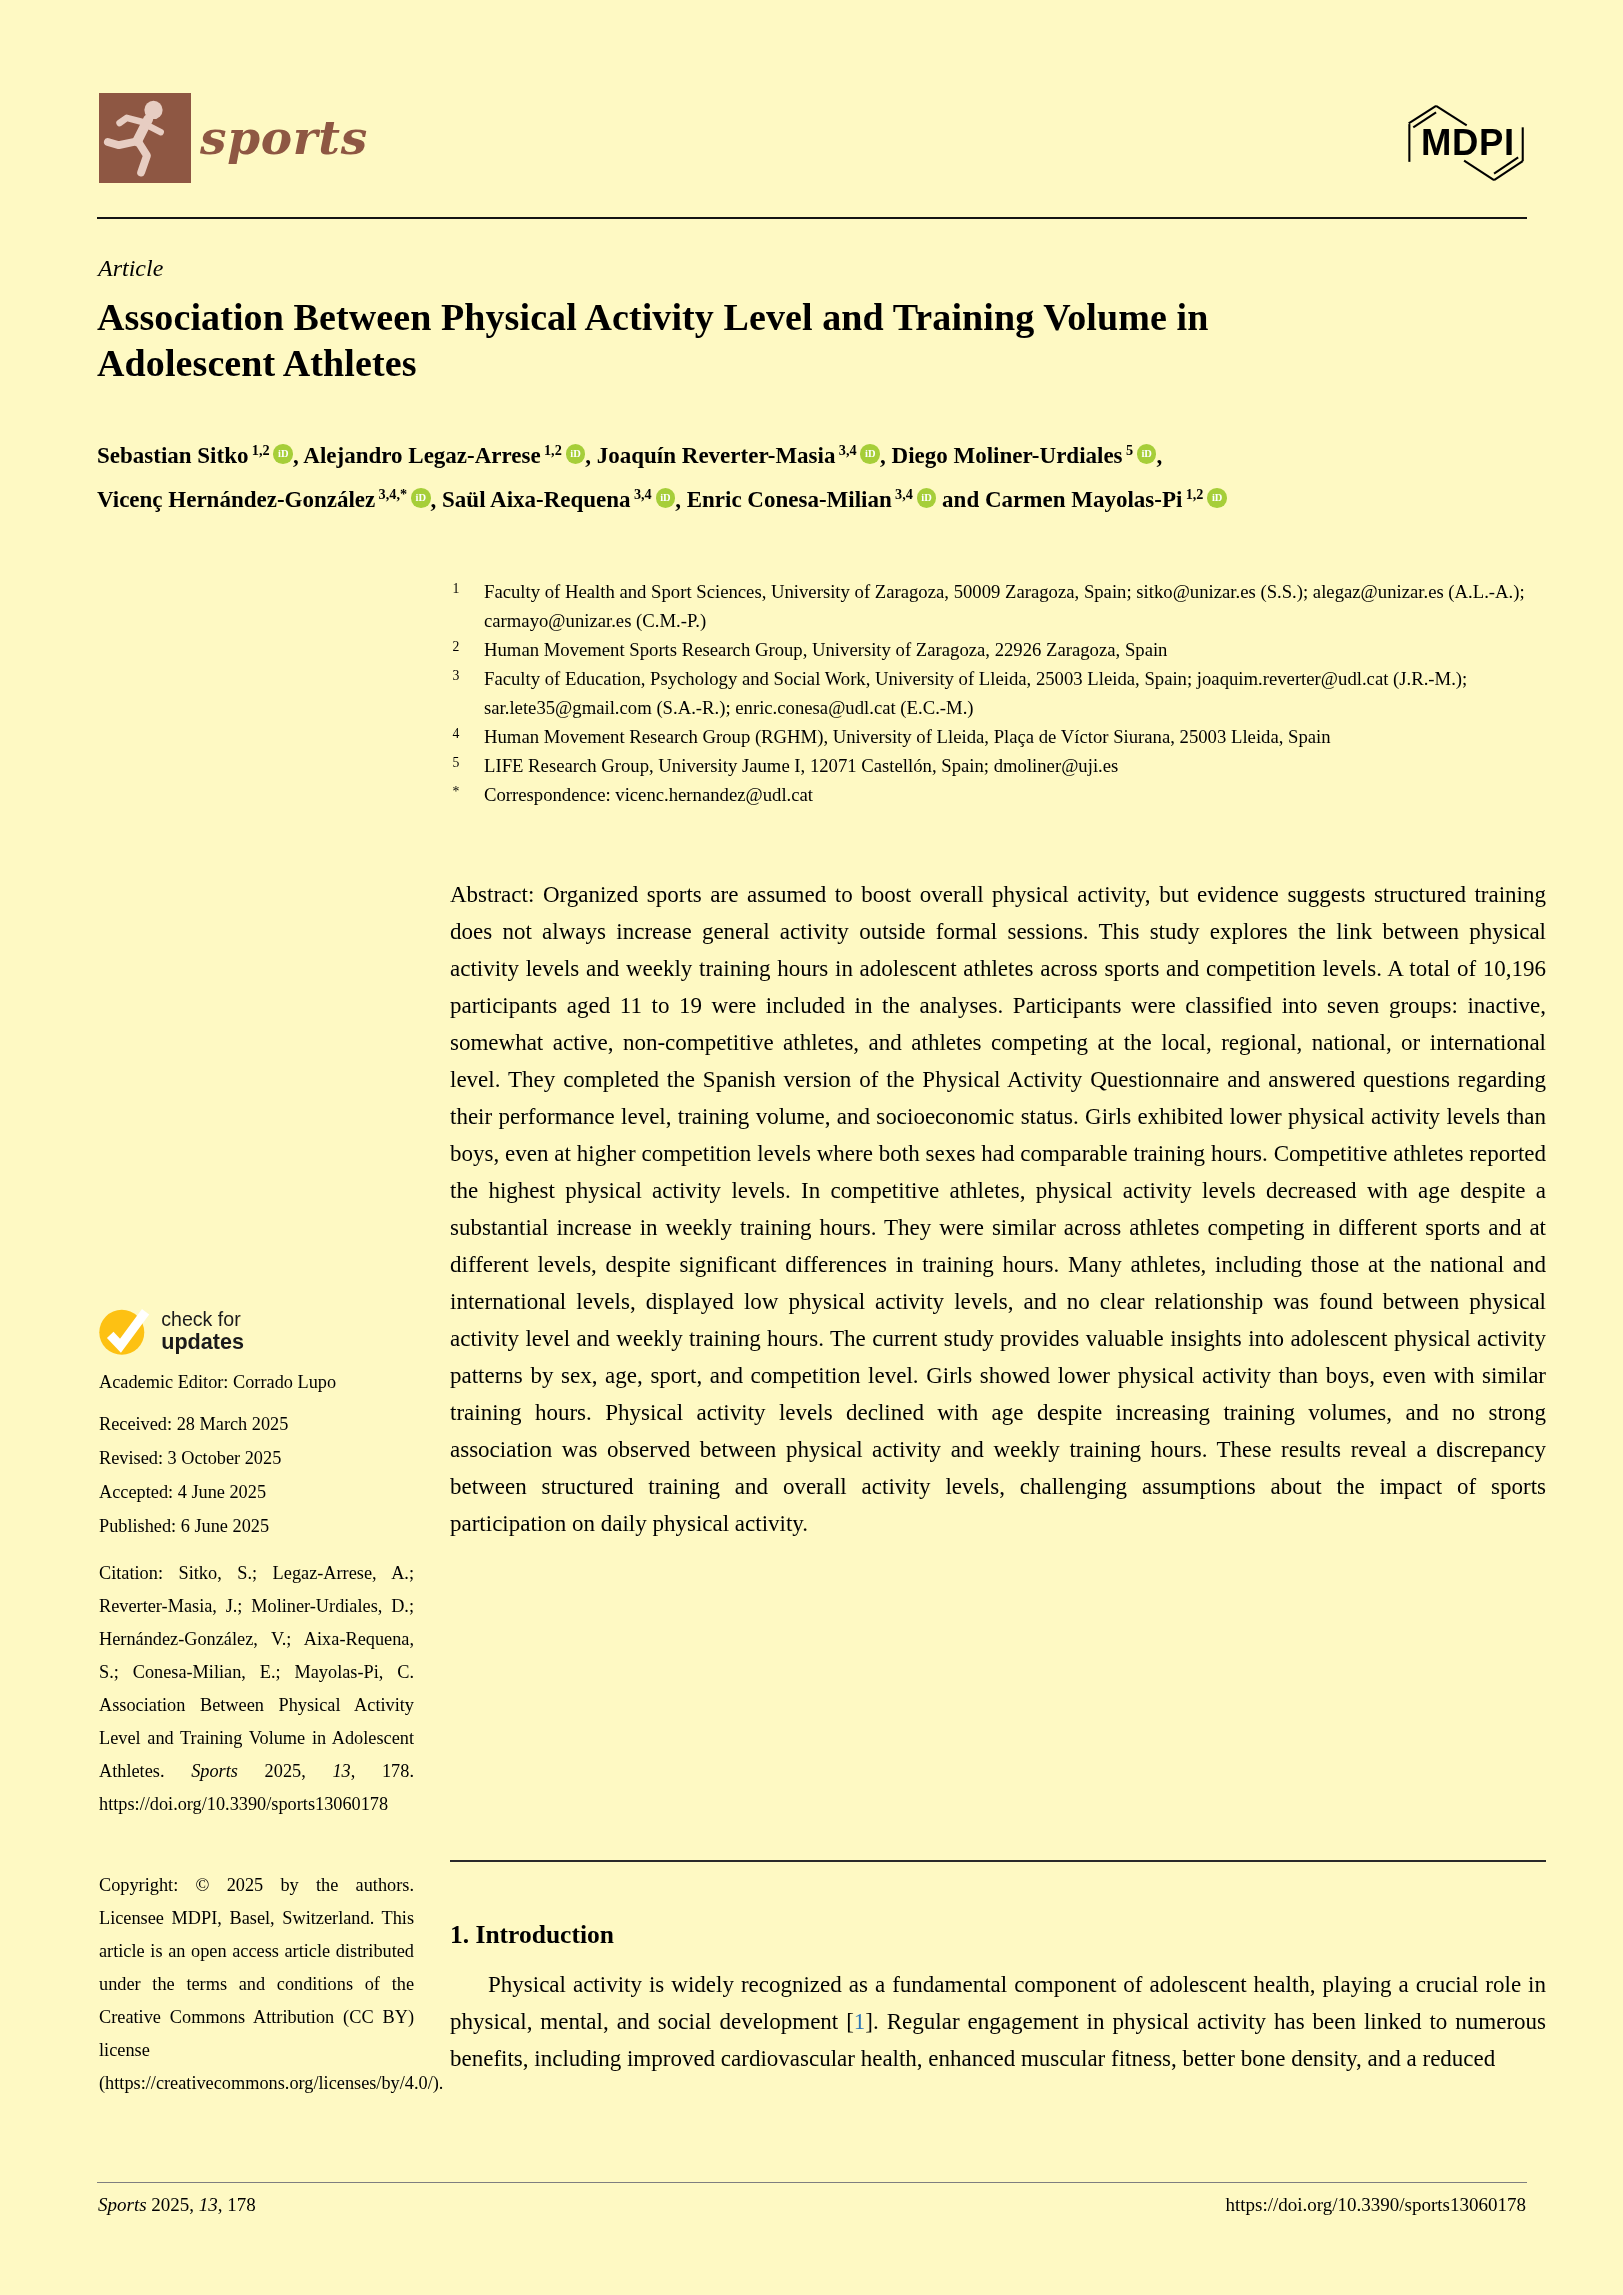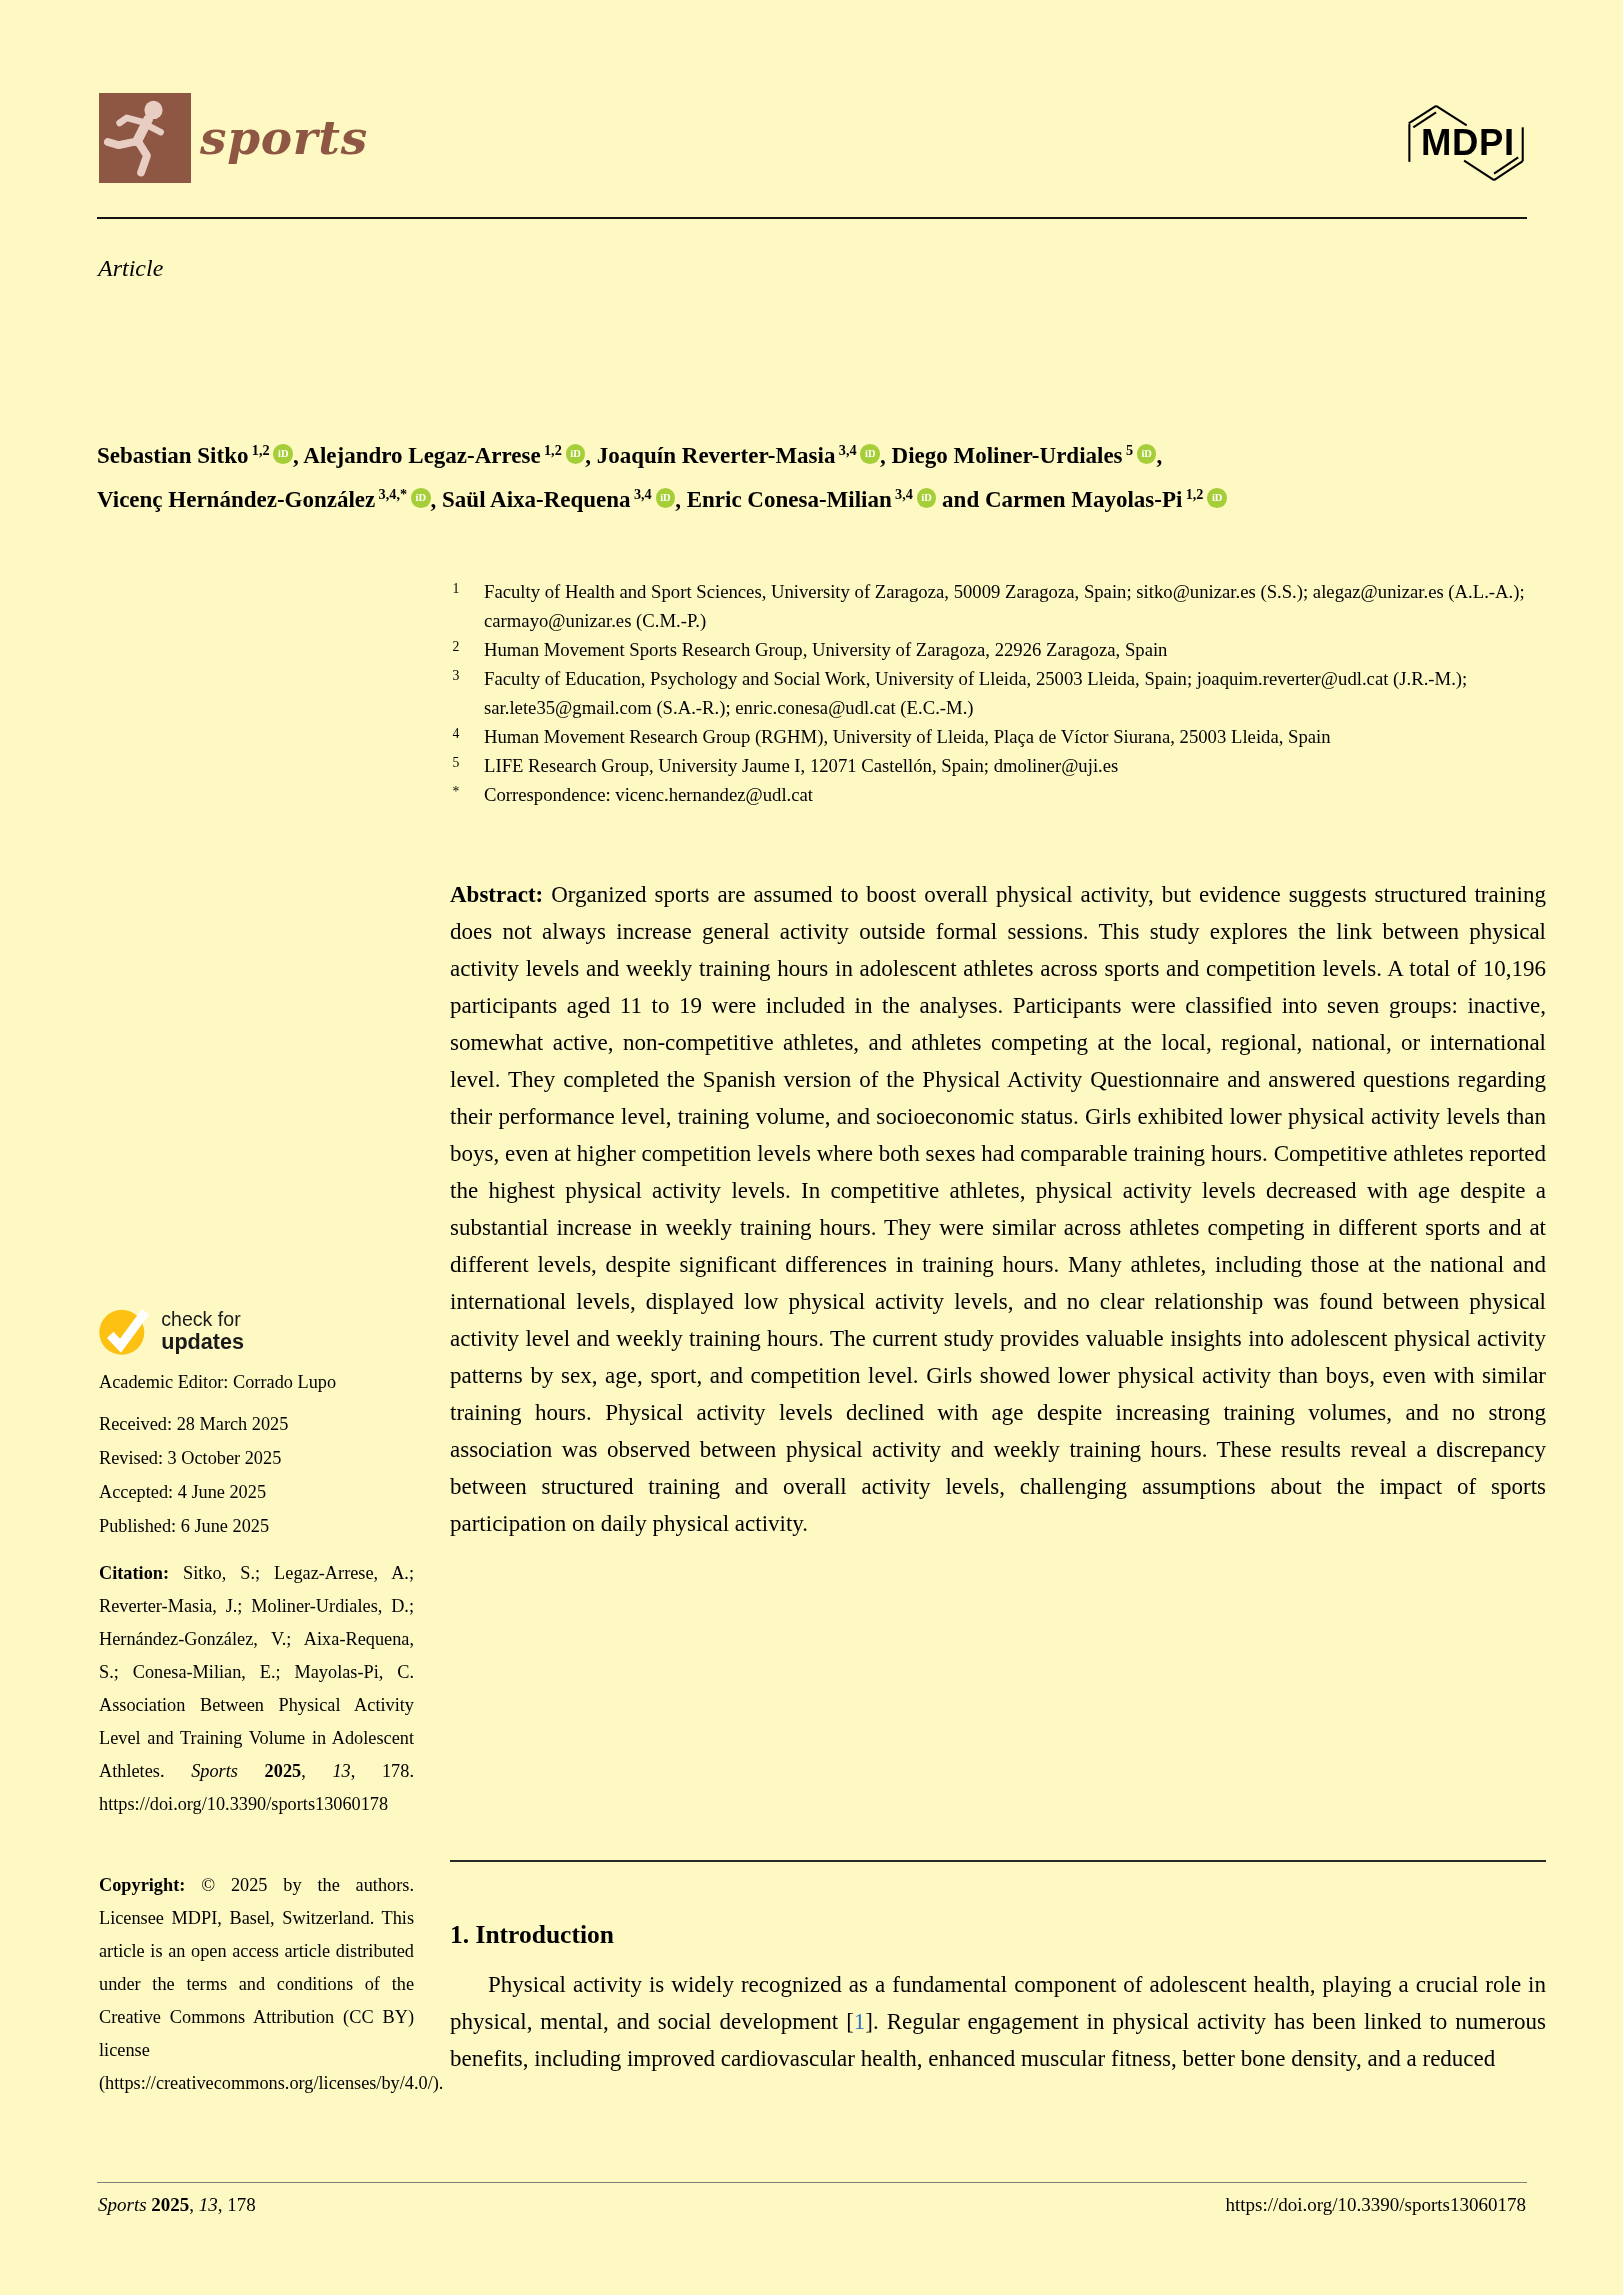--- a/index.html
+++ b/index.html
@@ -40,21 +40,21 @@
   .aff-row { display:flex; line-height:29px; }
   .aff-num { flex:0 0 34px; font-size:13.7px; position:relative; top:-2.6px; text-align:left; padding-left:2.6px; }
   .aff-text { flex:1; }
 
   
   .abstract {
     position:absolute; left:450px; top:876px; width:1096px;
     font-size:23px; line-height:37px; text-align:justify;
   }
   .keywords { position:absolute; left:450px; top:1780px; width:1096px; font-size:23px; line-height:34px; }
-  .bold { font-weight:bold; }
+  .bold { font-weight:normal; }
   .it { font-style:italic; }
   .kw-rule { position:absolute; left:450px; top:1860px; width:1096px; height:2px; background:#2a2a2a; }
 
   
   .section-heading { position:absolute; left:450px; top:1920px; font-size:25.5px; font-weight:bold; }
   .intro-para {
     position:absolute; left:450px; top:1966px; width:1096px;
     font-size:23px; line-height:37px; text-align:justify; text-indent:38px;
   }
   .ref-link { color:#2e77b5; }
@@ -106,20 +106,21 @@
         <path d="M 90 96 L 136 126"></path>
         <path d="M 180 97 L 136 126"></path>
         <path d="M 173 91 L 136 116"></path>
       </g>
       <text x="24" y="88" font-family="Liberation Sans, sans-serif" font-weight="bold" font-size="56" letter-spacing="1" fill="#000">MDPI</text>
     </svg>
   </div>
   <div class="header-rule"></div>
 
   <div class="article-label">Article</div>
+  <h1 class="paper-title">Association Between Physical Activity Level and Training Volume in Adolescent Athletes</h1>
 
   <div class="authors">
     <div class="a-line">
       <span><span>Sebastian Sitko</span><span class="sup">1,2</span><span class="orcid-badge">iD</span><span>, </span></span><span><span>Alejandro Legaz-Arrese</span><span class="sup">1,2</span><span class="orcid-badge">iD</span><span>, </span></span><span><span>Joaquín Reverter-Masia</span><span class="sup">3,4</span><span class="orcid-badge">iD</span><span>, </span></span><span><span>Diego Moliner-Urdiales</span><span class="sup">5</span><span class="orcid-badge">iD</span><span>,</span></span>
     </div>
     <div class="a-line">
       <span><span>Vicenç Hernández-González</span><span class="sup">3,4,*</span><span class="orcid-badge">iD</span><span>, </span></span><span><span>Saül Aixa-Requena</span><span class="sup">3,4</span><span class="orcid-badge">iD</span><span>, </span></span><span><span>Enric Conesa-Milian</span><span class="sup">3,4</span><span class="orcid-badge">iD</span><span> and </span></span><span><span>Carmen Mayolas-Pi</span><span class="sup">1,2</span><span class="orcid-badge">iD</span><span></span></span>
     </div>
   </div>
 

